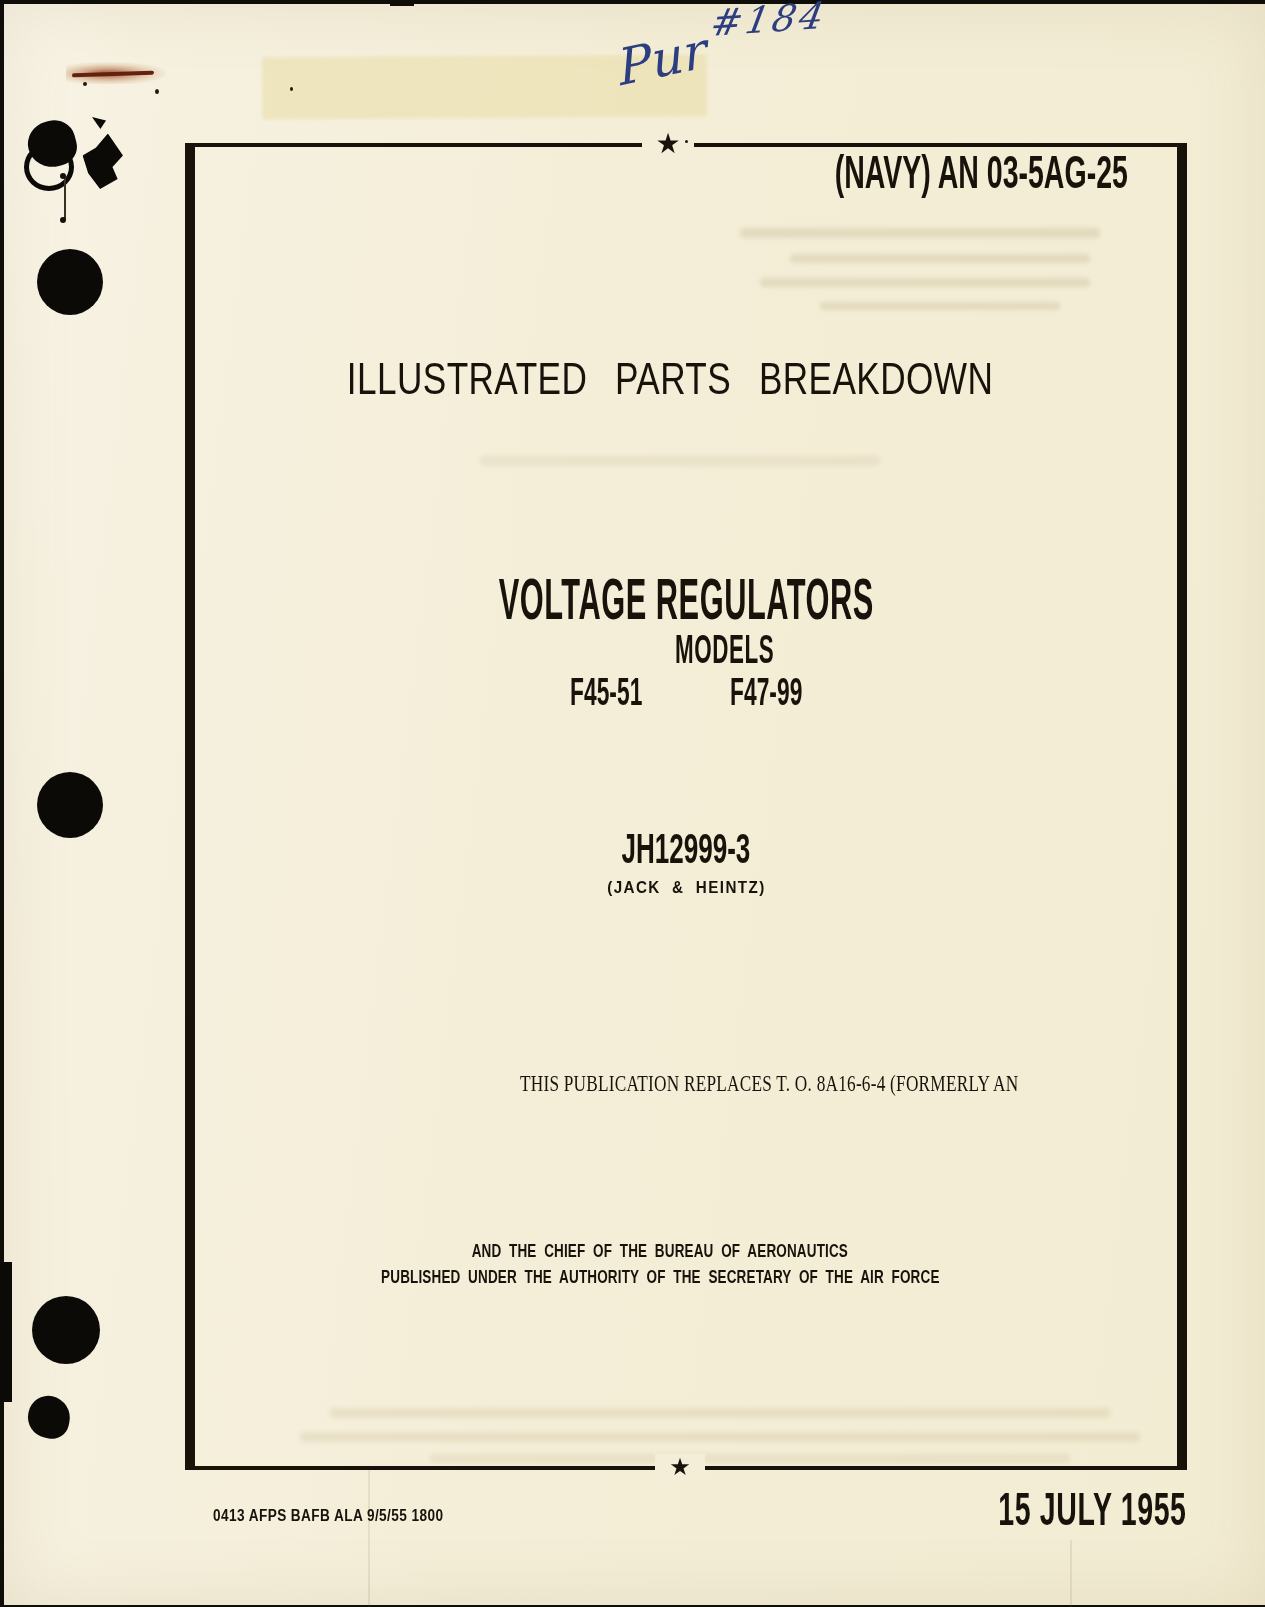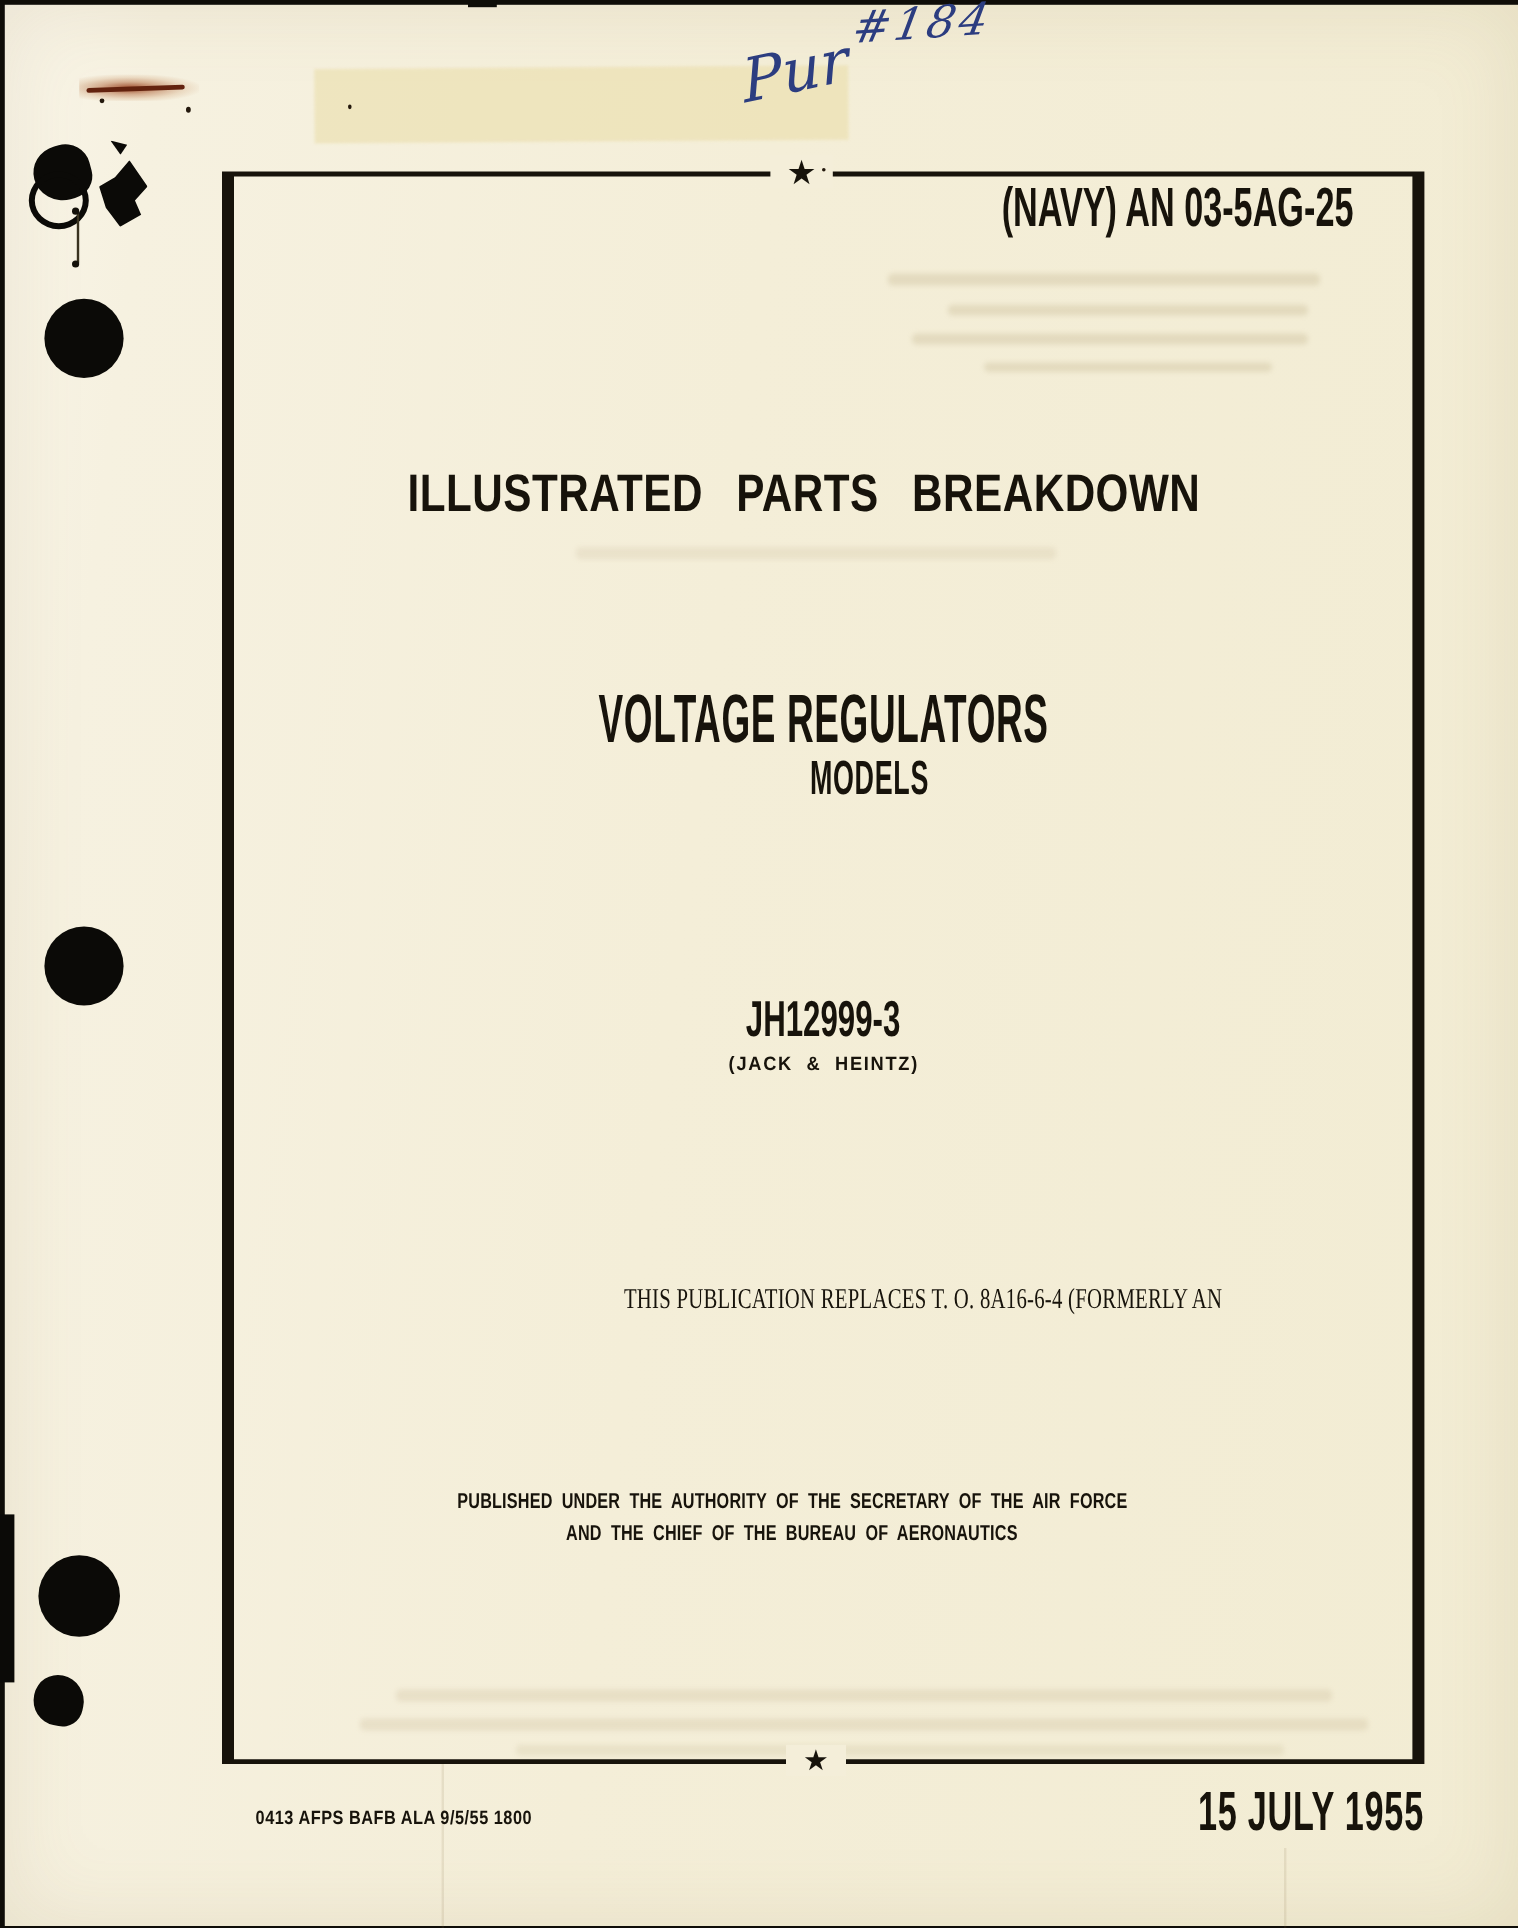--- a/index.html
+++ b/index.html
@@ -36,21 +36,21 @@
   .hw{position:absolute;color:#2c3d80;font-family:"DejaVu Serif",serif;font-style:italic;}
   .hw-number{left:712px;top:-2px;font-size:37px;letter-spacing:3px;transform:skewX(-14deg) rotate(-4deg);}
   .hw-note{left:618px;top:30px;font-size:50px;transform:rotate(-12deg) skewX(-6deg);}
 
   .header-ids{
     position:absolute;right:137px;top:150px;text-align:right;
     font-weight:bold;font-size:46px;line-height:44px;letter-spacing:0;
   }
   .title-main{
     position:absolute;left:185px;top:354px;width:970px;text-align:center;
-    font-weight:bold;font-size:44px;word-spacing:.5em;letter-spacing:.5px;margin-top:33px;
+    font-weight:normal;font-size:44px;word-spacing:.5em;letter-spacing:.5px;
   }
   .voltage-title{
     position:absolute;left:185px;top:566px;width:1002px;text-align:center;
     font-weight:bold;font-size:57px;letter-spacing:1px;
   }
   .models-label{
     position:absolute;left:185px;top:627px;width:1080px;text-align:center;
     font-weight:bold;font-size:40px;letter-spacing:1px;
   }
   .model-grid{position:absolute;left:185px;top:668px;width:1002px;}
@@ -151,35 +151,39 @@
   <span class="cx" style="--sx:.8">ILLUSTRATED PARTS BREAKDOWN</span>
 </div>
 <div class="voltage-title">
   <span class="cx" style="--sx:.54">VOLTAGE REGULATORS</span>
 </div>
 <div class="models-label">
   <span class="cx" style="--sx:.56">MODELS</span>
 </div>
 
 <div class="model-grid">
+  <div class="model-row">
+    <div class="model-cell"><span class="cx" style="--sx:.6">F45-51</span></div>
+    <div class="model-cell"><span class="cx" style="--sx:.6">F47-99</span></div>
+  </div>
 </div>
 <div class="jh-number">
   <span class="cx" style="--sx:.62">JH12999-3</span>
 </div>
 <div class="manufacturer">
   <span class="cx" style="--sx:.95">(JACK &amp; HEINTZ)</span>
 </div>
 
 <div class="replacement">
   <div><span class="cx" style="--sx:.72">THIS PUBLICATION REPLACES T. O. 8A16-6-4 (FORMERLY AN</span></div>
 </div>
 
 <div class="authority">
+  <div><span class="cx" style="--sx:.75">AND THE CHIEF OF THE BUREAU OF AERONAUTICS</span></div>
   <div><span class="cx" style="--sx:.75">PUBLISHED UNDER THE AUTHORITY OF THE SECRETARY OF THE AIR FORCE</span></div>
-  <div><span class="cx" style="--sx:.75">AND THE CHIEF OF THE BUREAU OF AERONAUTICS</span></div>
 </div>
 
 <div class="print-code">
   <span class="cxl" style="--sx:.85">0413  AFPS BAFB ALA  9/5/55  1800</span>
 </div>
 <div class="issue-date">
   <span class="cxr" style="--sx:.62">15 JULY 1955</span>
 </div>
 
 <div class="punch-cluster">

